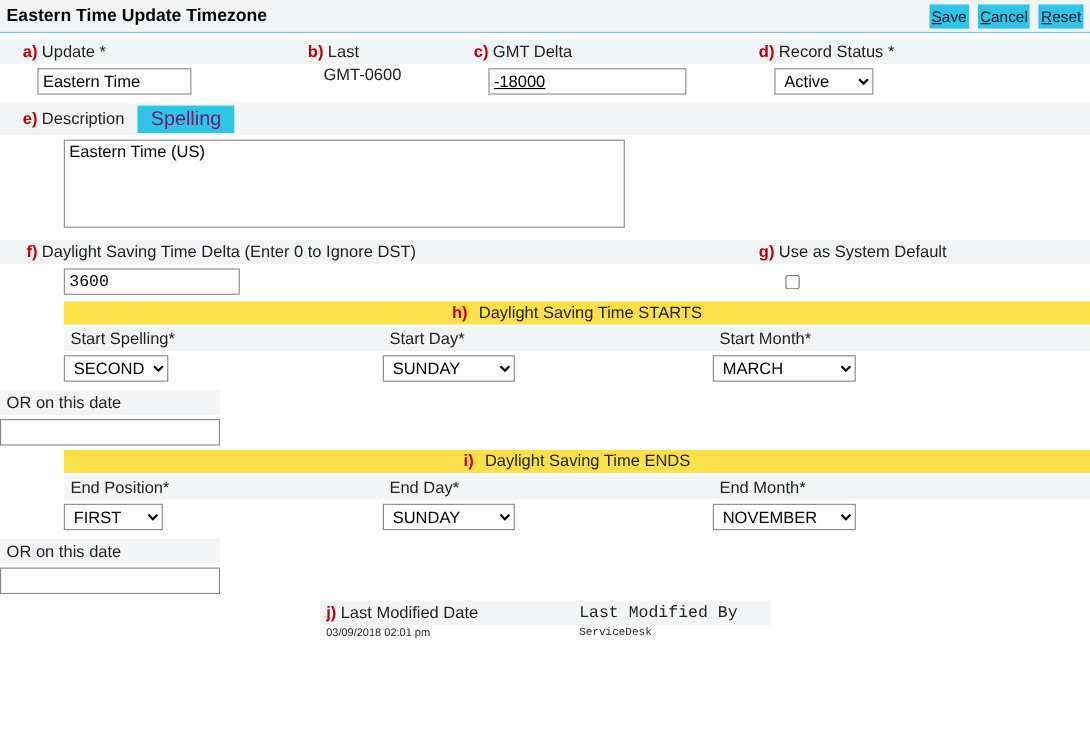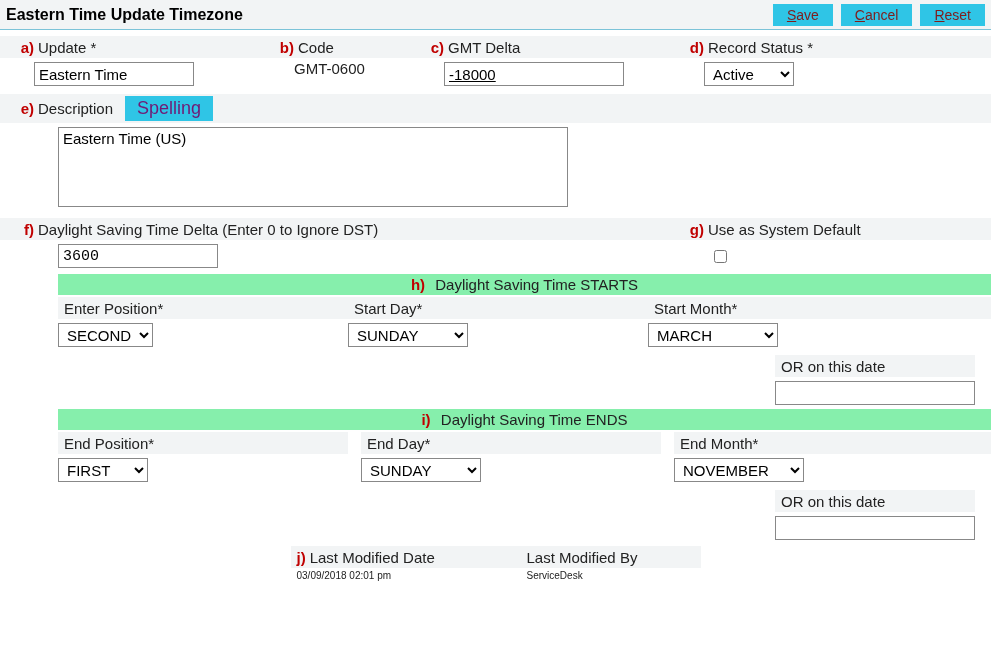--- a/index.html
+++ b/index.html
@@ -22,23 +22,23 @@
   }
   .titlebar .title {
     font-weight: bold;
     font-size: 16px;
     color: #000000;
     flex: 0 0 auto;
   }
   .titlebar .spacer { flex: 1; }
   .btn {
     background: #2fc5e6;
-    color: #7f1d1d;
+    color: #0f172a;
     border: none;
-    padding: 3px 14px;
+    padding: 3px 2px;
     margin-left: 8px;
     font-size: 14px;
     cursor: pointer;
   }
   .btn u { text-decoration: underline; }
   .form-area { padding: 4px 0 10px 0; }
   .row {
     display: flex;
     align-items: flex-start;
     margin: 2px 0;
@@ -81,32 +81,32 @@
   .spelling-btn {
     background: #2fc5e6;
     color: #701a75;
     border: none;
     padding: 2px 12px;
     font-size: 18px;
     cursor: pointer;
     margin-left: 12px;
   }
   .section-header {
-    background: #86efac;
+    background: #fde047;
     padding: 2px 0;
     font-size: 15px;
     font-weight: 500;
     color: #222;
     text-align: center;
     margin: 4px 0 2px 0;
   }
   .section-header .marker { width:auto; margin-right:6px;}
   .three-col { display: flex; }
   .three-col .tc { flex: 1; }
-  .or-row { display:flex; justify-content:flex-end; margin:4px 16px;}
+  .or-row { display:flex; justify-content:flex-start; margin:4px 0;}
   .or-block { width: 200px; }
   .or-block .label-band { justify-content:flex-start; padding-left:6px;}
   .or-block input { width: 100%; margin-top:4px;}
   .audit-row { display:flex; justify-content:center; margin-top:6px;}
   .audit-col { width: 230px;}
   .audit-col .label-band { font-weight:500;}
   .audit-val { padding:2px 6px; font-size:10px;}
   select { height: 24px; min-width: 90px;}
   .chk { margin-top:6px; margin-left:4px;}
 </style>
@@ -123,27 +123,27 @@
 
 <div class="form-area">
 
   <div class="row">
     <div class="col" style="width:260px; margin-left:0;">
       <div class="label-band">
         <span class="marker">a)</span>
         <span class="req">Update</span>
       </div>
       <div class="value-cell">
-        <input type="text" style="width: 160px;" value="Eastern Time">
+        <input type="text" style="width: 140px;" value="Eastern Time">
       </div>
     </div>
     <div class="col" style="width:150px;">
       <div class="label-band">
         <span class="marker">b)</span>
-        <span>Code</span>
+        <span>Last</span>
       </div>
       <div class="value-cell code-static" style="padding-left:34px;">GMT-0600</div>
     </div>
     <div class="col" style="width:260px;">
       <div class="label-band">
         <span class="marker">c)</span>
         <span>GMT Delta</span>
       </div>
       <div class="value-cell">
         <input type="text" style="width: 180px; text-decoration: underline;" value="-18000">
@@ -196,21 +196,21 @@
     </div>
   </div>
 
   <div class="section-header" style="margin-left:58px;">
     <span class="marker">h)</span>
     <span>Daylight Saving Time STARTS</span>
   </div>
 
   <div class="three-col" style="margin-left:58px;">
     <div class="tc col" style="max-width:290px;">
-      <div class="label-band req">Enter Position</div>
+      <div class="label-band req">Start Spelling</div>
       <div style="padding:4px 0;">
         <select><option>SECOND</option></select>
       </div>
     </div>
     <div class="tc col" style="max-width:300px;">
       <div class="label-band req">Start Day</div>
       <div style="padding:4px 0;">
         <select style="min-width:120px"><option>SUNDAY</option></select>
       </div>
     </div>
@@ -227,21 +227,21 @@
       <div class="label-band">OR on this date</div>
       <input type="text" value="" style="">
     </div>
   </div>
 
   <div class="section-header" style="margin-left:58px;">
     <span class="marker">i)</span>
     <span>Daylight Saving Time ENDS</span>
   </div>
 
-  <div class="three-col" style="margin-left:58px;gap:13px;">
+  <div class="three-col" style="margin-left:58px;">
     <div class="tc col" style="max-width:290px;">
       <div class="label-band req">End Position</div>
       <div style="padding:4px 0;">
         <select><option>FIRST</option></select>
       </div>
     </div>
     <div class="tc col" style="max-width:300px;">
       <div class="label-band req">End Day</div>
       <div style="padding:4px 0;">
         <select style="min-width:120px"><option>SUNDAY</option></select>
@@ -263,19 +263,19 @@
   </div>
 
   <div class="audit-row">
     <div class="audit-col">
       <div class="label-band">
         <span class="marker" style="width:auto;margin-right:4px;">j)</span>
         <span>Last Modified Date</span>
       </div>
       <div class="audit-val">03/09/2018 02:01 pm</div>
     </div>
-    <div class="audit-col" style="width:180px;">
+    <div class="audit-col" style="width:180px;font-family:Liberation Mono, monospace;">
       <div class="label-band">Last Modified By</div>
       <div class="audit-val">ServiceDesk</div>
     </div>
   </div>
 
 </div>
 
 </body></html>

